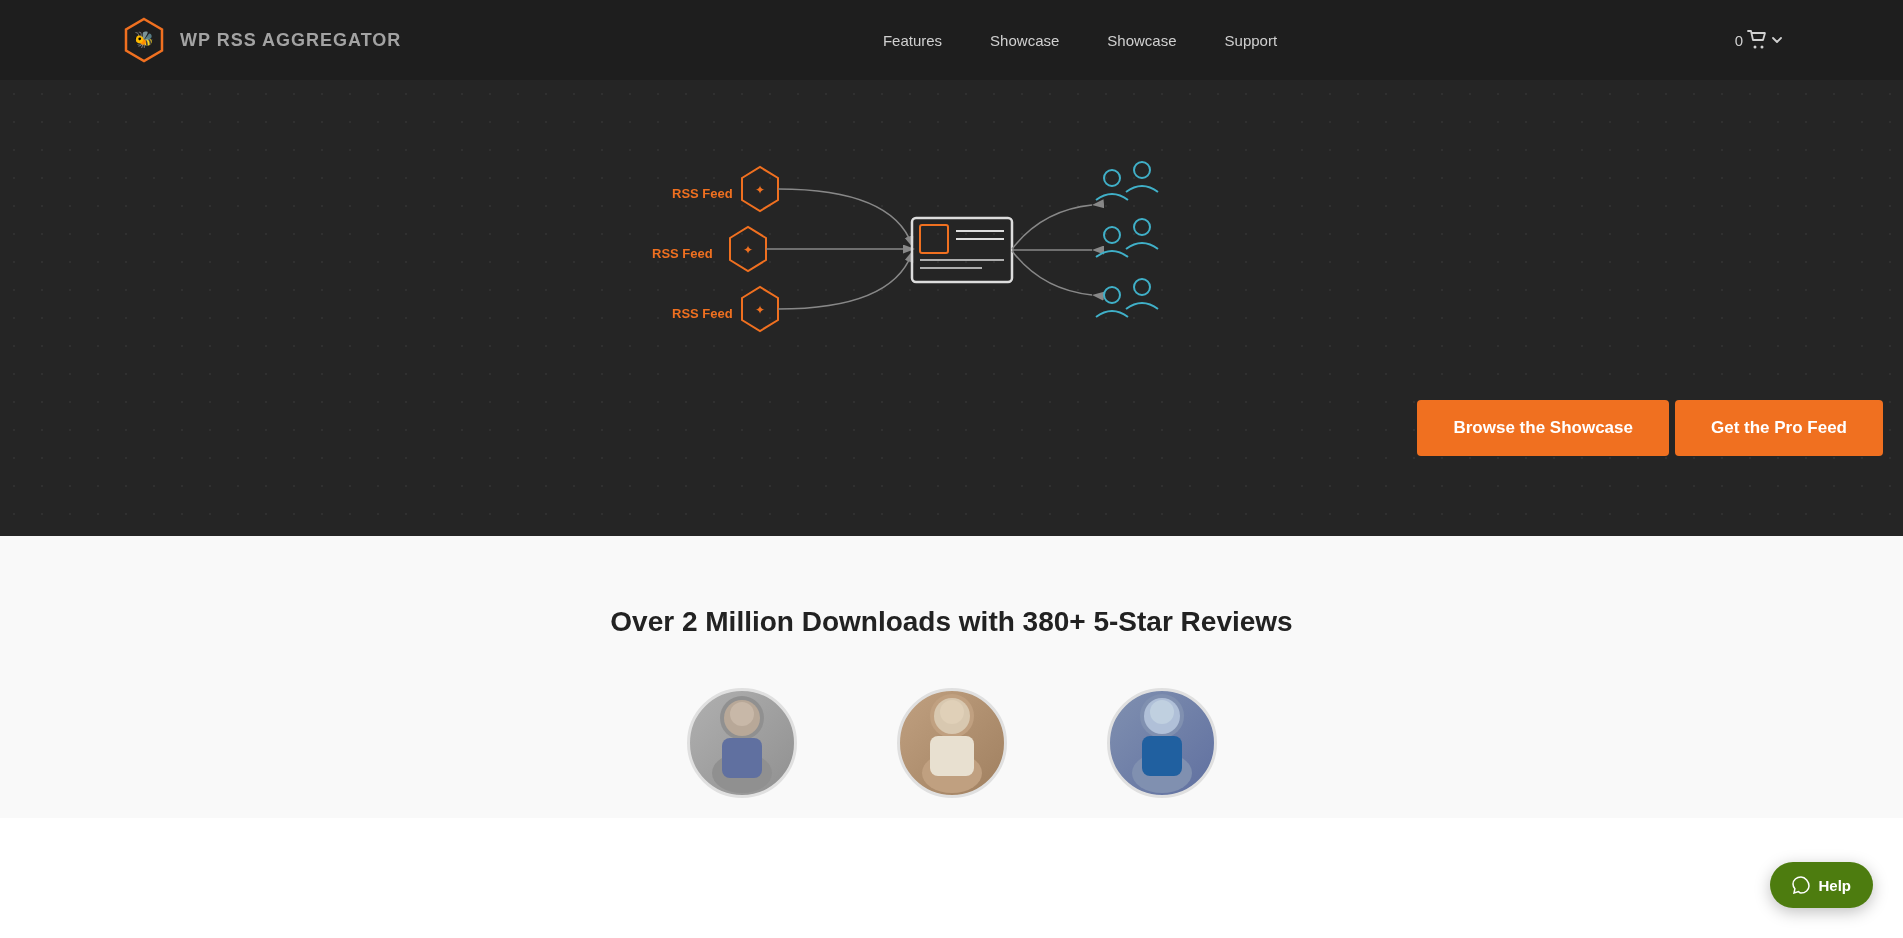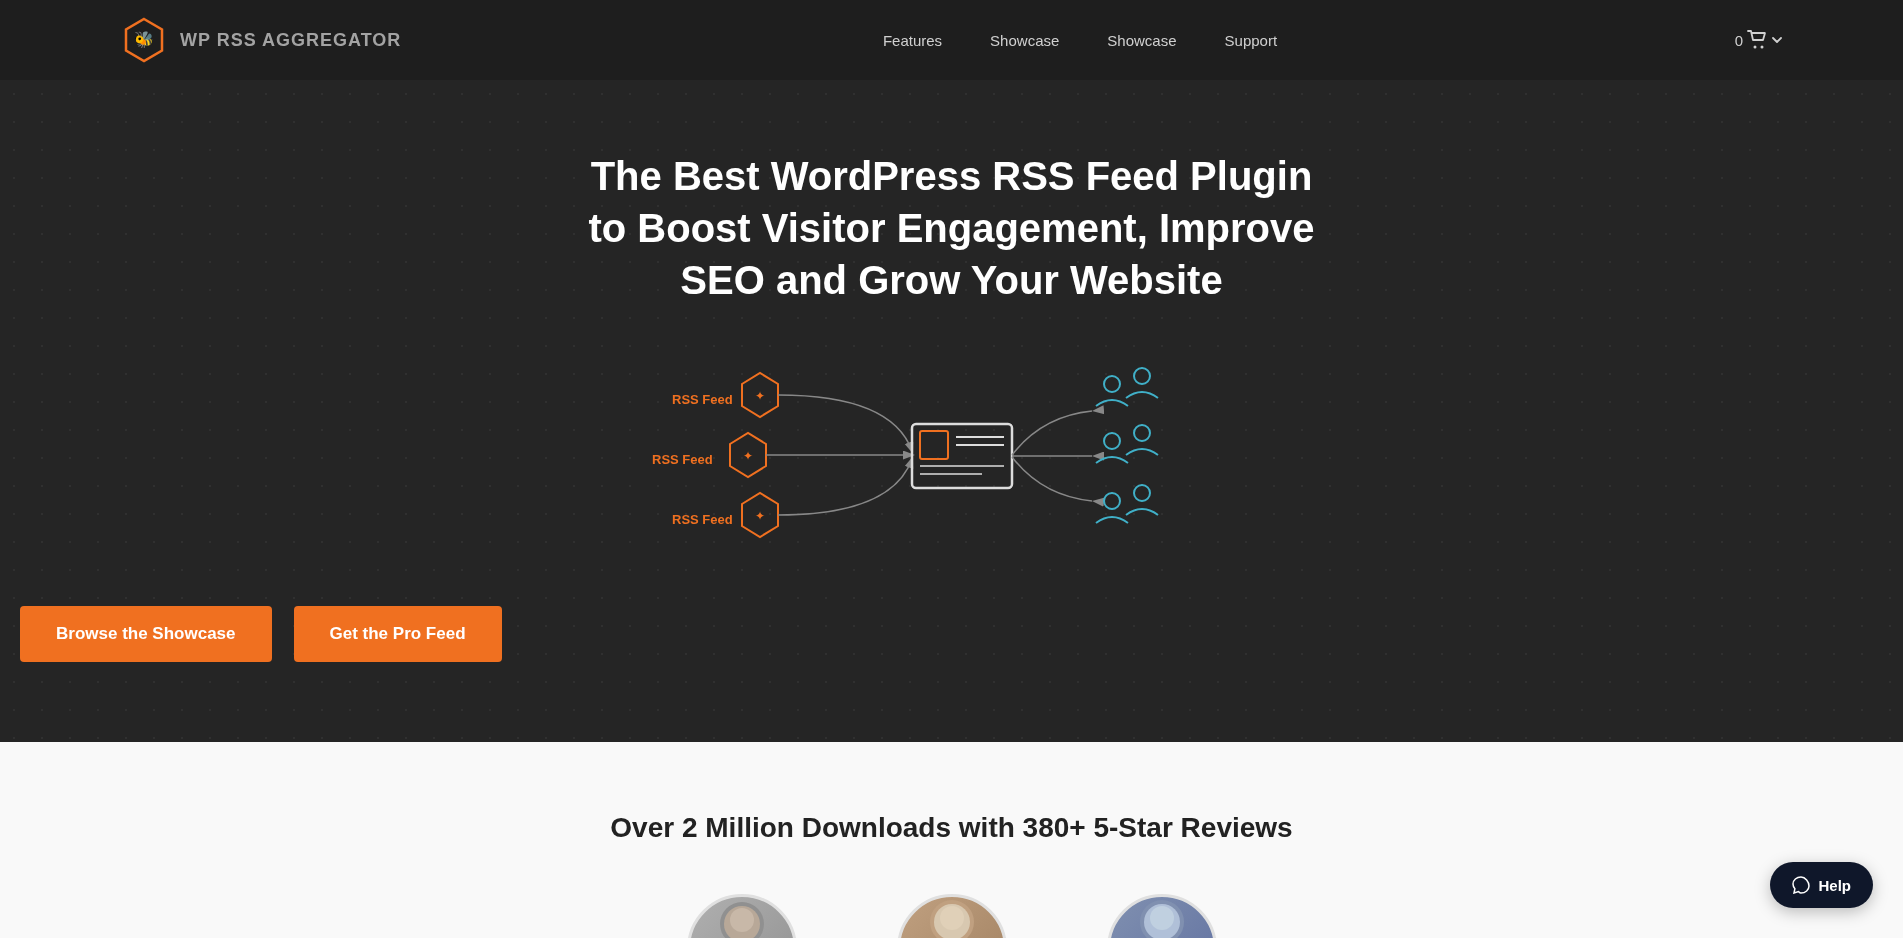--- a/index.html
+++ b/index.html
@@ -87,22 +87,22 @@
       height: 200px;
     }
     .diagram-svg {
       width: 100%;
       height: 100%;
     }
 
     
     .hero-buttons {
       display: flex;
-      gap: 22px;
-      justify-content: flex-start;
+      gap: 6px;
+      justify-content: flex-end;
       position: relative;
       z-index: 2;
     }
     .btn-orange {
       background: #f07020;
       color: #fff;
       font-size: 17px;
       font-weight: 700;
       padding: 18px 36px;
       border: none;
@@ -141,21 +141,21 @@
       font-size: 36px;
       color: #888;
       border: 3px solid #e0e0e0;
     }
 
     
     .help-btn {
       position: fixed;
       bottom: 30px;
       right: 30px;
-      background: #0f172a;
+      background: #4d7c0f;
       color: #fff;
       border: none;
       border-radius: 50px;
       padding: 14px 22px;
       font-size: 15px;
       font-weight: 600;
       cursor: pointer;
       display: flex;
       align-items: center;
       gap: 8px;
@@ -194,21 +194,20 @@
     </svg>
     <svg width="12" height="12" viewBox="0 0 12 12" fill="none">
       <path d="M2 4l4 4 4-4" stroke="#d0d0d0" stroke-width="1.8" stroke-linecap="round" stroke-linejoin="round"></path>
     </svg>
   </div>
 </header>
 
 <section class="hero">
   <div class="hero-bg-dots"></div>
 
-  <h1 class="hero-title">The Best WordPress RSS Feed Plugin to Boost Visitor Engagement, Improve SEO and Grow Your Website</h1>
 
   <div class="diagram-container">
     <svg class="diagram-svg" viewBox="0 0 680 200" xmlns="http://www.w3.org/2000/svg">
 
       <text x="60" y="48" fill="#f07020" font-size="13" font-weight="600">RSS Feed</text>
       <polygon points="130,28 148,17 166,28 166,50 148,61 130,50" stroke="#f07020" stroke-width="2" fill="none"></polygon>
       <text x="148" y="44" text-anchor="middle" font-size="12" fill="#f07020">✦</text>
 
       <text x="40" y="108" fill="#f07020" font-size="13" font-weight="600">RSS Feed</text>
       <polygon points="118,88 136,77 154,88 154,110 136,121 118,110" stroke="#f07020" stroke-width="2" fill="none"></polygon>

